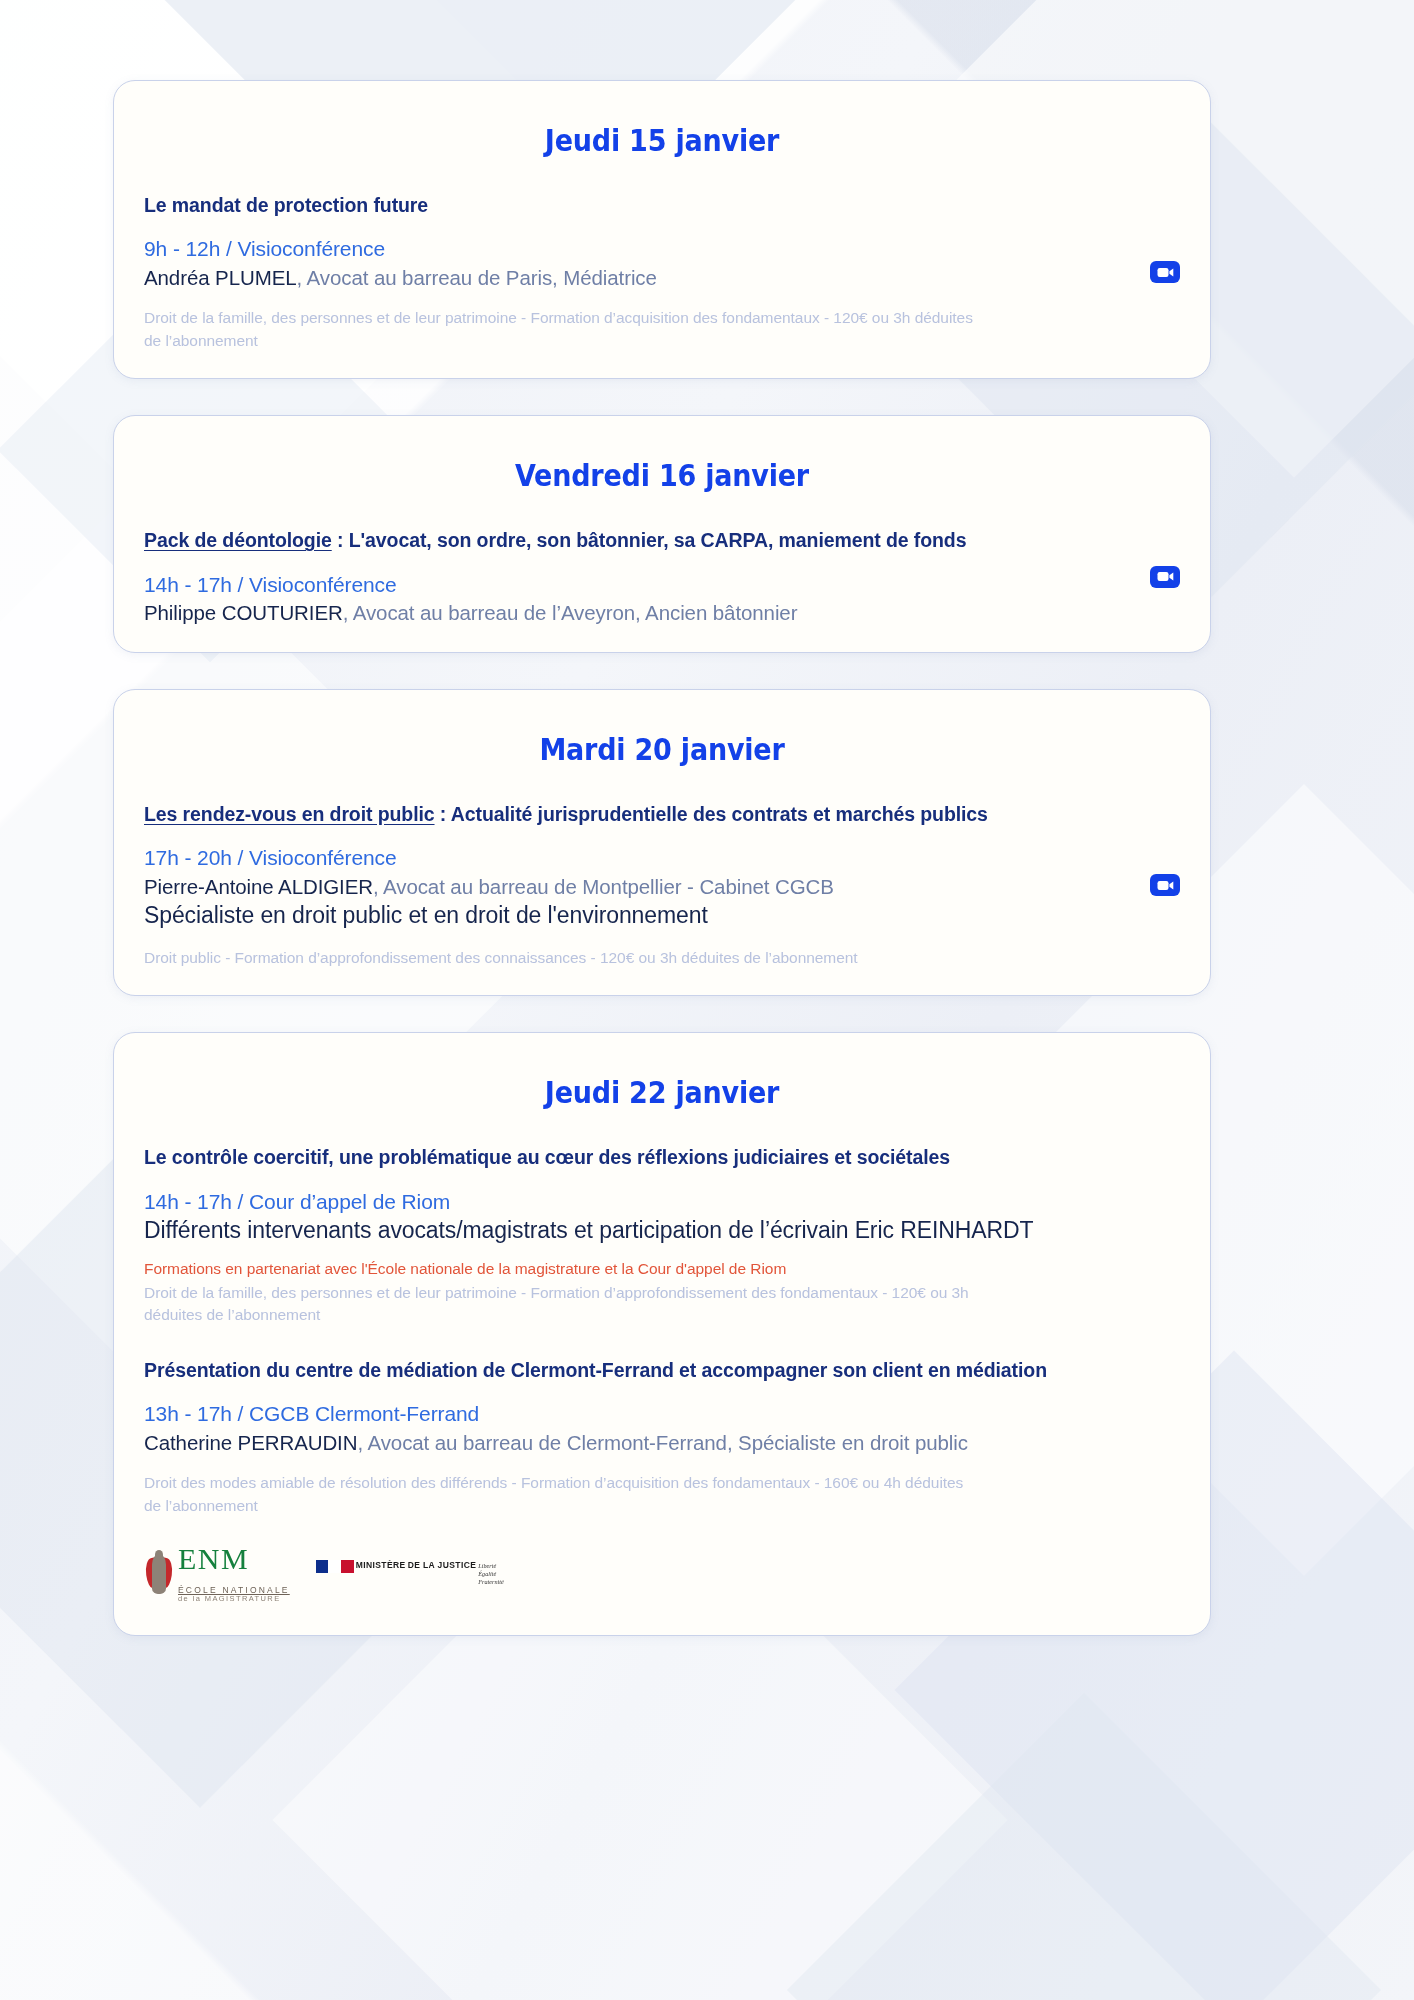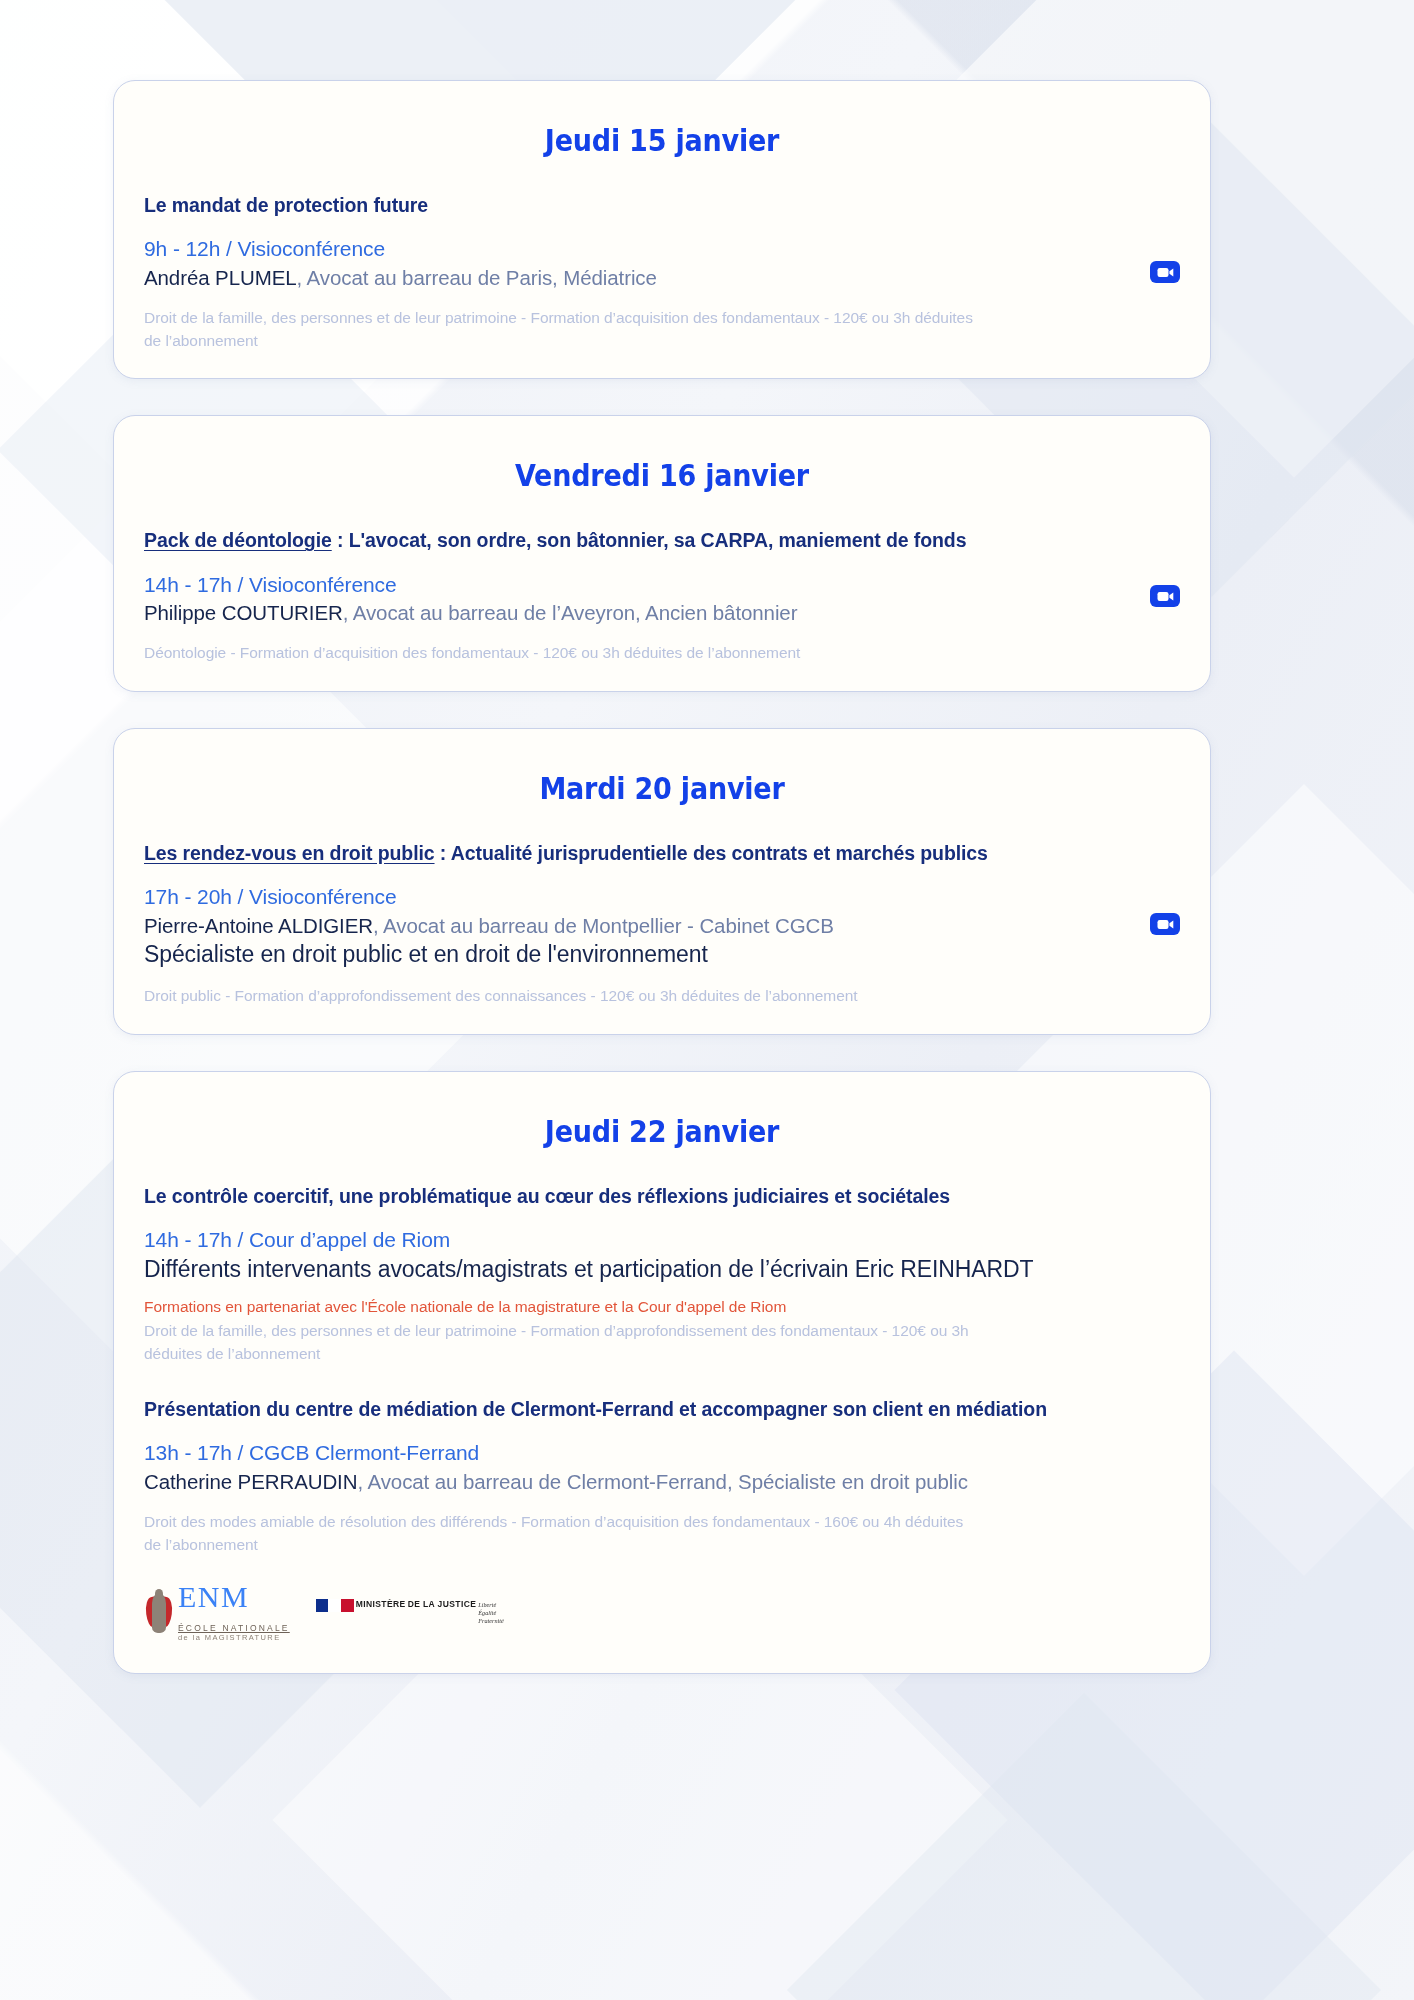--- a/index.html
+++ b/index.html
@@ -201,21 +201,21 @@
     position: absolute;
     left: 9px; top: 0;
     width: 8px; height: 9px;
     background: #8d8277;
     border-radius: 50% 50% 40% 40%;
   }
   .enm-text { line-height: 1; }
   .enm-text .enm-big {
     font-family: "Liberation Serif", serif;
     font-size: 30px;
-    color: #3b82f6;
+    color: #15803d;
     letter-spacing: 1.5px;
   }
   .enm-text .enm-s1 {
     font-size: 8.5px;
     color: #6e6257;
     letter-spacing: 2.2px;
     margin-top: 12px;
     text-decoration: underline;
   }
   .enm-text .enm-s2 {
@@ -281,21 +281,20 @@
             </svg>
           </span>
         </div>
       </section>
       <section class="card">
         <div class="card-date">Vendredi 16 janvier</div>
         <div class="event">
           <div class="event-title"><span class="u">Pack de déontologie</span><span> : L'avocat, son ordre, son bâtonnier, sa CARPA, maniement de fonds</span></div>
           <div class="event-time">14h - 17h / Visioconférence</div>
           <div class="event-speaker"><span class="name">Philippe COUTURIER</span><span class="role">, Avocat au barreau de l’Aveyron, Ancien bâtonnier</span></div>
-          <div class="event-meta">Déontologie - Formation d’acquisition des fondamentaux - 120€ ou 3h déduites de l’abonnement</div>
           <span class="video-badge">
             <svg width="17" height="11" viewBox="0 0 17 11" aria-hidden="true">
               <rect x="0.5" y="1" width="11" height="9" rx="2.2" fill="#ffffff"></rect>
               <path d="M12.4 4.3 L16.3 1.6 L16.3 9.4 L12.4 6.7 Z" fill="#ffffff"></path>
             </svg>
           </span>
         </div>
       </section>
       <section class="card">
         <div class="card-date">Mardi 20 janvier</div>

